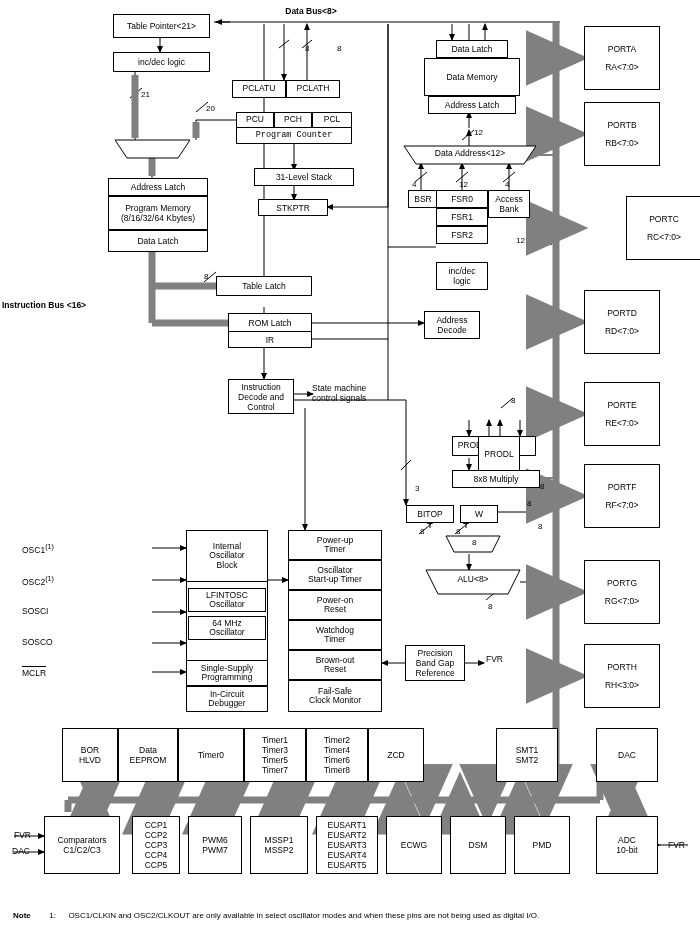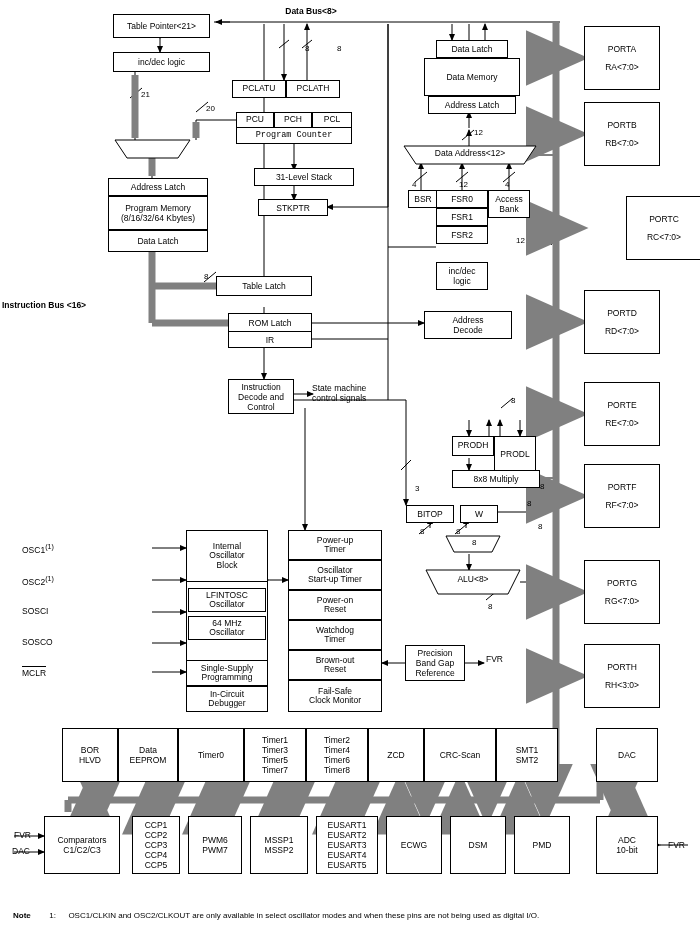--- a/index.html
+++ b/index.html
@@ -318,29 +318,29 @@
     <span>FSR2</span>
   </div>
   <div class="box" style="left:488px;top:190px;width:42px;height:28px;">
     <span style="white-space:pre-line;">Access
 Bank</span>
   </div>
   <div class="box" style="left:436px;top:262px;width:52px;height:28px;">
     <span style="white-space:pre-line;">inc/dec
 logic</span>
   </div>
-  <div class="box" style="left:424px;top:311px;width:88px;height:28px;">
+  <div class="box" style="left:424px;top:311px;width:56px;height:28px;">
     <span style="white-space:pre-line;">Address
 Decode</span>
   </div>
 
   <div class="nb" style="left:511px;top:396px;">8</div>
   <div class="grp" style="left:452px;top:436px;width:84px;height:20px;"></div>
   <div class="inner" style="left:452px;top:436px;width:42px;height:20px;">PRODH</div>
-  <div class="inner" style="left:494px;top:436px;width:42px;height:37px;text-align:center;">PRODL</div>
+  <div class="inner" style="left:478px;top:436px;width:42px;height:37px;text-align:center;">PRODL</div>
   <div class="box" style="left:452px;top:470px;width:88px;height:18px;">
     <span>8x8 Multiply</span>
   </div>
   <div class="nb" style="left:540px;top:482px;">8</div>
 
   <div class="nb" style="left:415px;top:484px;">3</div>
   <div class="box" style="left:406px;top:505px;width:48px;height:18px;">
     <span>BITOP</span>
   </div>
   <div class="box" style="left:460px;top:505px;width:38px;height:18px;">
@@ -479,23 +479,20 @@
 Timer7</span>
   </div>
   <div class="box" style="left:306px;top:728px;width:62px;height:54px;">
     <span style="white-space:pre-line;">Timer2
 Timer4
 Timer6
 Timer8</span>
   </div>
   <div class="box" style="left:368px;top:728px;width:56px;height:54px;">
     <span style="white-space:pre-line;">ZCD</span>
-  </div>
-  <div class="box" style="left:424px;top:728px;width:72px;height:54px;">
-    <span style="white-space:pre-line;">CRC-Scan</span>
   </div>
   <div class="box" style="left:496px;top:728px;width:62px;height:54px;">
     <span style="white-space:pre-line;">SMT1
 SMT2</span>
   </div>
   <div class="box" style="left:596px;top:728px;width:62px;height:54px;">
     <span style="white-space:pre-line;">DAC</span>
   </div>
 
   <div class="lbl" style="left:14px;top:830px;">FVR</div>

